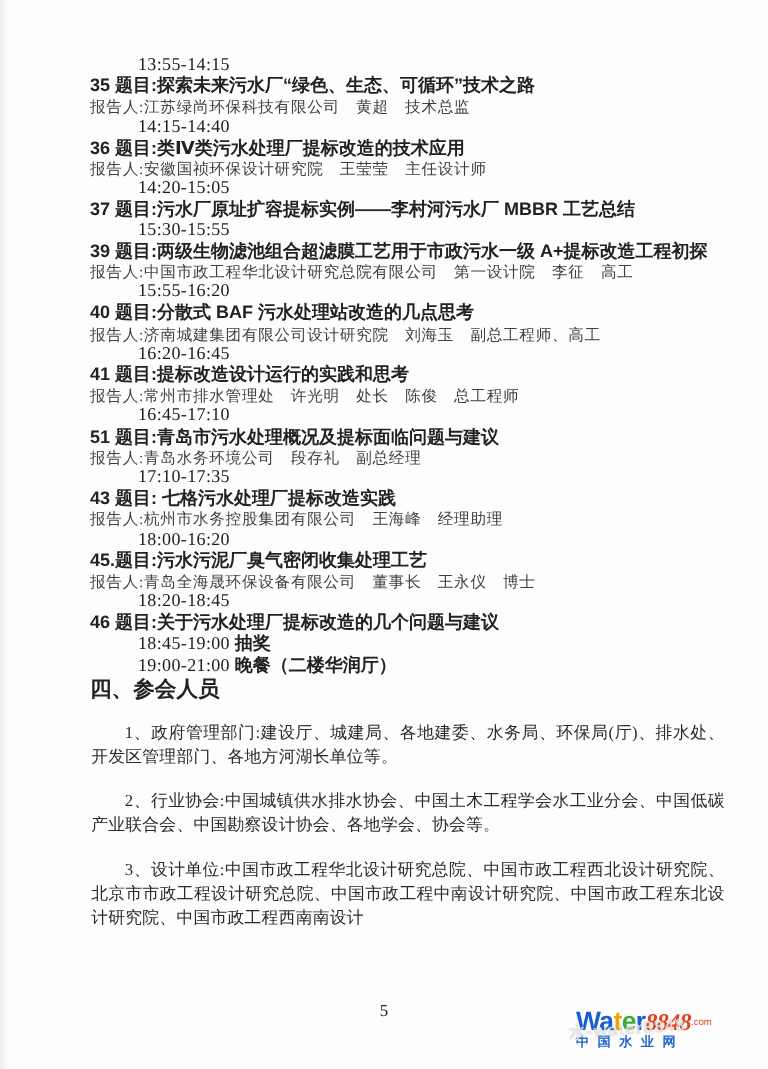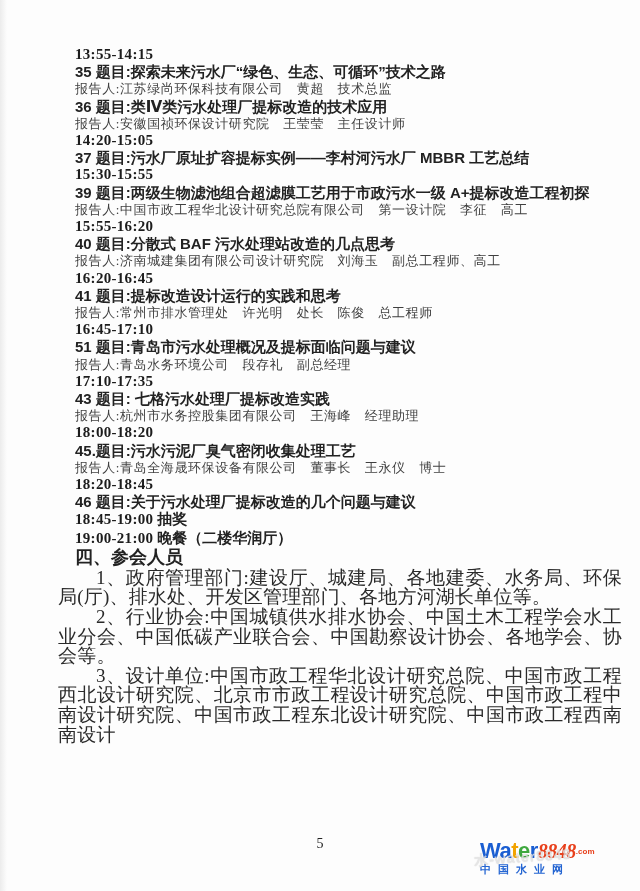--- a/index.html
+++ b/index.html
@@ -12,22 +12,23 @@
   .page{
     position:absolute;inset:0;
     background:linear-gradient(90deg,#ececec 0px,#fdfdfd 7px,#fdfdfd 100%);
   }
   .content{padding:46px 18px 0 58px;}
   .indent{margin-left:17px;}
   
   .entry{margin:0;}
   .time{
     font-family:"Liberation Serif","DejaVu Serif",serif;
-    font-weight:700;font-size:15px;line-height:17.2px;letter-spacing:.3px;
+    font-weight:400;font-size:15px;line-height:17.2px;letter-spacing:.3px;
     white-space:nowrap;
+    margin-left:40px;
   }
   .title{
     font-family:"Liberation Sans","DejaVu Sans",sans-serif;
     font-weight:700;font-size:15px;line-height:17.2px;white-space:nowrap;
     color:#222;
   }
   .speaker{
     font-family:"Liberation Serif","DejaVu Serif",serif;
     font-size:13px;line-height:17.2px;letter-spacing:.6px;
     color:#3f3f3f;white-space:nowrap;
@@ -36,38 +37,38 @@
   .special-row .lbl{
     font-family:"Liberation Sans","DejaVu Sans",sans-serif;
     font-weight:700;font-size:15px;margin-left:4px;color:#222;
   }
   .section-heading{
     font-family:"Liberation Sans","DejaVu Sans",sans-serif;
     font-weight:700;font-size:18px;line-height:19px;margin:1px 0 1px 17px;
     color:#222;
   }
   .para{
-    margin:0;text-indent:2em;font-size:19px;line-height:19.6px;
+    margin:18px;text-indent:2em;font-size:14px;line-height:19.6px;
     text-align:justify;color:#2a2a2a;letter-spacing:.2px;
   }
   .page-number{
     position:absolute;left:0;right:0;top:836px;text-align:center;
     font-size:14px;color:#222;
   }
   
   .logo{position:absolute;right:8px;top:840px;width:152px;line-height:1;}
   .logo-word{
     font-family:"Liberation Sans","DejaVu Sans",sans-serif;
     font-weight:700;font-size:22px;letter-spacing:-0.5px;white-space:nowrap;
   }
   .logo-num{
     font-family:"Liberation Serif","DejaVu Serif",serif;
     font-style:italic;font-weight:700;font-size:20px;
   }
-  .logo-dotcom{font-size:8px;font-weight:700;vertical-align:4px;letter-spacing:0;}
+  .logo-dotcom{font-size:8px;font-weight:400;vertical-align:4px;letter-spacing:0;}
   .logo-sub{
     font-family:"Liberation Sans","DejaVu Sans",sans-serif;
     font-weight:700;font-size:11px;letter-spacing:7px;margin-top:2px;white-space:nowrap;
   }
   .logo-overlay{
     position:absolute;left:-6px;top:10px;transform:rotate(-4deg);
     font-family:"Liberation Sans","DejaVu Sans",sans-serif;
     font-size:14px;font-weight:700;letter-spacing:1px;
     color:rgba(235,235,235,.75);text-shadow:0 0 1px rgba(120,120,120,.35);
     pointer-events:none;white-space:nowrap;
@@ -80,20 +81,21 @@
   <div class="content">
 
     <div id="schedule" class="indent">
   <div class="entry">
     <div class="time">13:55-14:15</div>
     <div class="title">35 题目:探索未来污水厂“绿色、生态、可循环”技术之路</div>
     <div class="speaker">报告人:江苏绿尚环保科技有限公司　黄超　技术总监</div>
   </div>
 
   <div class="entry">
+    <div class="time">14:15-14:40</div>
     <div class="title">36 题目:类Ⅳ类污水处理厂提标改造的技术应用</div>
     <div class="speaker">报告人:安徽国祯环保设计研究院　王莹莹　主任设计师</div>
   </div>
 
   <div class="entry">
     <div class="time">14:20-15:05</div>
     <div class="title">37 题目:污水厂原址扩容提标实例——李村河污水厂 MBBR 工艺总结</div>
   </div>
 
 
@@ -122,21 +124,21 @@
   </div>
 
   <div class="entry">
     <div class="time">17:10-17:35</div>
     <div class="title">43 题目: 七格污水处理厂提标改造实践</div>
     <div class="speaker">报告人:杭州市水务控股集团有限公司　王海峰　经理助理</div>
   </div>
 
 
   <div class="entry">
-    <div class="time">18:00-18:20</div>
+    <div class="time">18:00-16:20</div>
     <div class="title">45.题目:污水污泥厂臭气密闭收集处理工艺</div>
     <div class="speaker">报告人:青岛全海晟环保设备有限公司　董事长　王永仪　博士</div>
   </div>
 
   <div class="entry">
     <div class="time">18:20-18:45</div>
     <div class="title">46 题目:关于污水处理厂提标改造的几个问题与建议</div>
   </div>
 </div>
 

